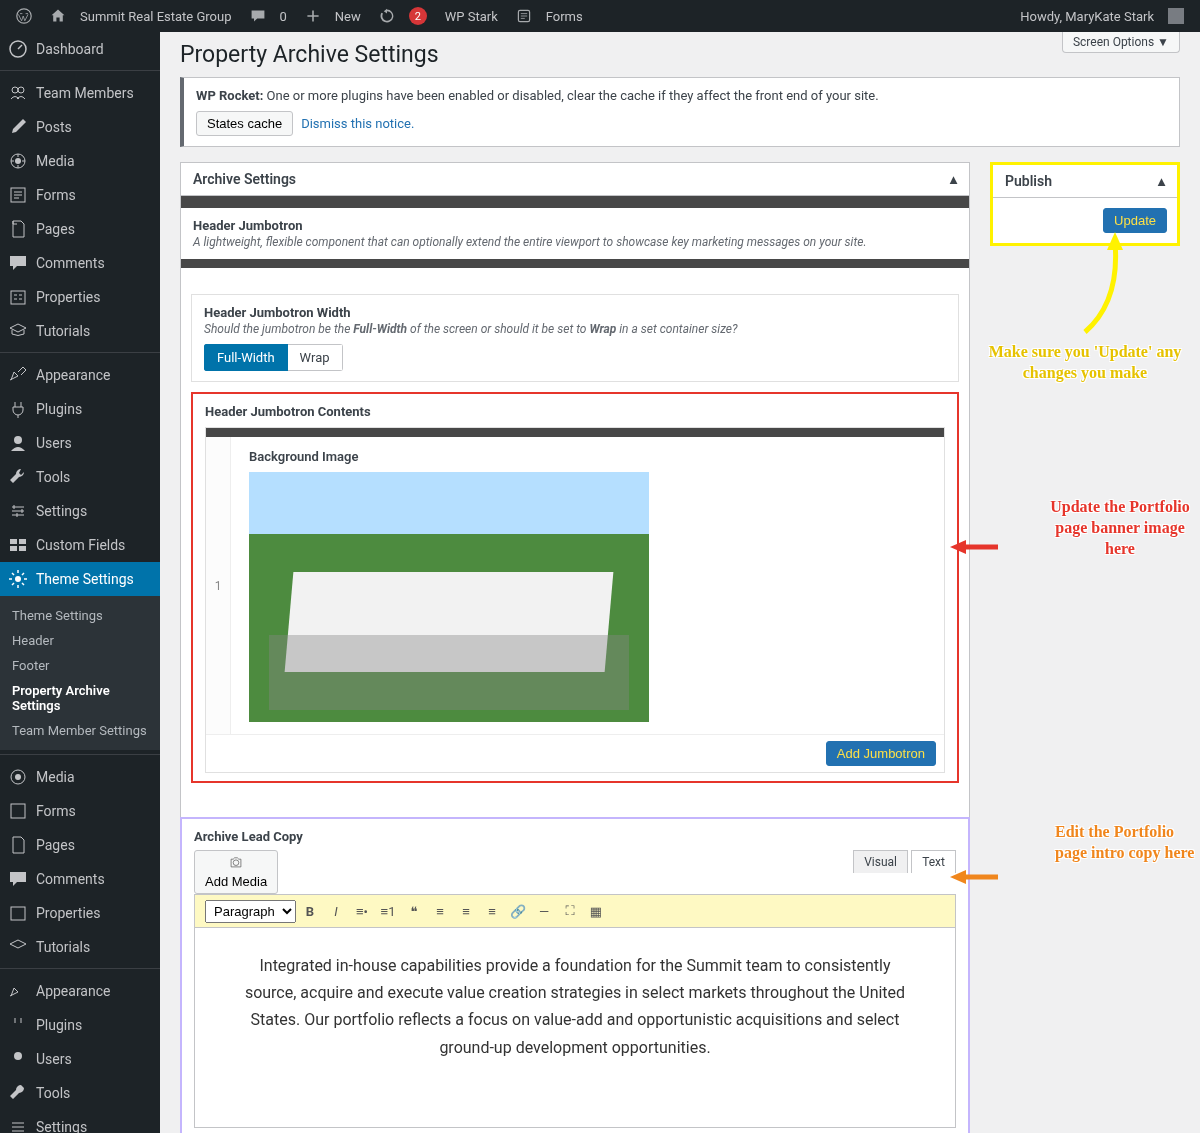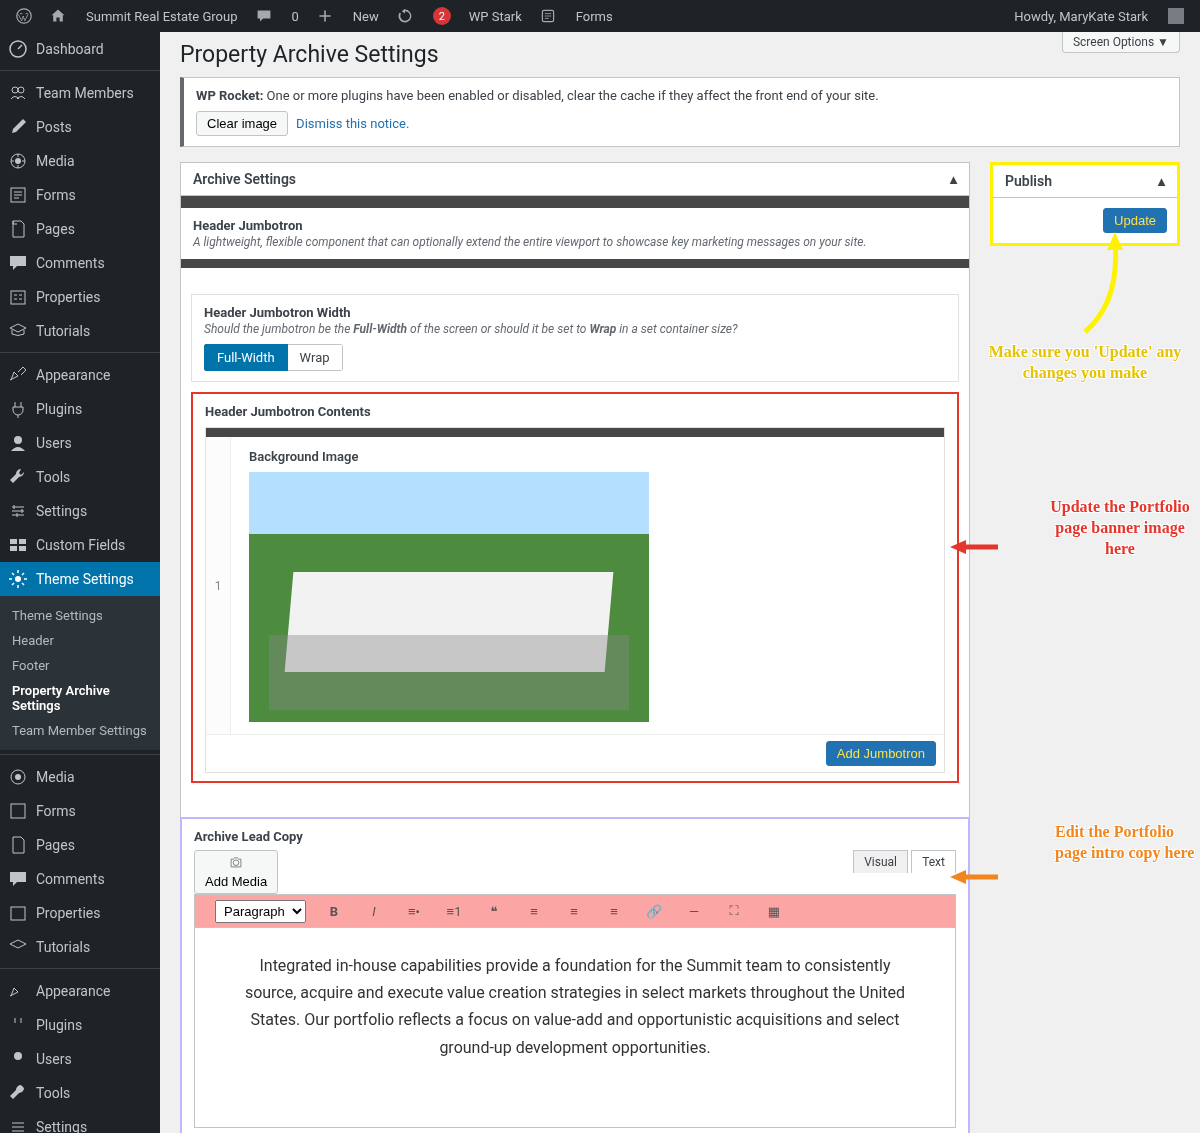--- a/index.html
+++ b/index.html
@@ -1,21 +1,21 @@
 <!DOCTYPE html>
 <html><head>
 <meta charset="utf-8">
 <style>
 * { box-sizing: border-box; margin: 0; padding: 0; }
 body { font-family: -apple-system, BlinkMacSystemFont, "Segoe UI", Roboto, sans-serif; font-size: 13px; color: #3c434a; background: #f0f0f1; }
 
 
 .adminbar { background: #1d2327; color: #c3c4c7; height: 32px; display: flex; align-items: center; justify-content: space-between; padding: 0 8px; font-size: 13px; }
 .adminbar-left, .adminbar-right { display: flex; align-items: center; gap: 2px; }
-.adminbar-item { color: #c3c4c7; padding: 0 8px; height: 32px; display: flex; align-items: center; gap: 20px; cursor: pointer; }
+.adminbar-item { color: #c3c4c7; padding: 0 8px; height: 32px; display: flex; align-items: center; gap: 14px; cursor: pointer; }
 .adminbar .badge { background: #d63638; color: #fff; border-radius: 9px; min-width: 18px; height: 18px; display: inline-flex; align-items: center; justify-content: center; font-size: 11px; padding: 0 5px; }
 .adminbar .avatar { width: 16px; height: 16px; background: #787c82; }
 .adminbar svg { width: 16px; height: 16px; fill: #a7aaad; }
 
 
 .wrap { display: flex; min-height: calc(1133px - 32px); }
 .sidebar { width: 160px; background: #1d2327; color: #c3c4c7; flex-shrink: 0; font-size: 14px; }
 .main { flex: 1; padding: 0 20px 20px; position: relative; }
 
 
@@ -72,21 +72,21 @@
 .image-placeholder::before { content:""; position:absolute; left:10%; top:40%; width:80%; height:40%; background:#f2f2f2; transform: skewX(-5deg); }
 .image-placeholder::after { content:""; position:absolute; left:5%; bottom:5%; width:90%; height:30%; background:#888; opacity:.4; }
 
 .add-row { text-align: right; padding: 6px 8px; border-top:1px solid #eee; }
 
 
 .media-btn { display:inline-flex; align-items:center; gap:5px;flex-direction:column; }
 .editor-tabs { float: right; }
 .editor-tabs .tab { border:1px solid #c3c4c7; border-bottom:none; padding:4px 10px; font-size:12px; background:#f0f0f1; cursor:pointer; display:inline-block;}
 .editor-tabs .tab.active { background: #fff;  }
-.toolbar { border:1px solid #c3c4c7; background:#fca5a5; padding:4px 20px; display:flex; align-items:center; gap:16px; clear:both;}
+.toolbar { border:1px solid #c3c4c7; background:#fef9c3; padding:4px 10px; display:flex; align-items:center; gap:2px; clear:both;}
 .toolbar select { font-size:13px; padding:2px 4px; }
 .tbtn { width:24px; height:24px; display:inline-flex; align-items:center; justify-content:center; cursor:pointer; border-radius:2px; color:#555;}
 .editor-body { border:1px solid #c3c4c7; border-top:none; background:#fff; padding: 24px 40px; min-height: 200px; font-size:16px; color:#333; text-align:center; line-height:1.7; }
 .resize { height:14px; border:1px solid #c3c4c7; border-top:none; background:#f6f7f7; position:relative;}
 .resize::after{content:"";position:absolute;right:4px;bottom:2px;width:10px;height:10px;background:repeating-linear-gradient(135deg,#999,#999 1px,transparent 1px,transparent 3px);}
 
 
 .annot { position:absolute; font-family: "Comic Sans MS", cursive; font-weight:700; text-shadow: -1px -1px 0 #fff,1px -1px 0 #fff,-1px 1px 0 #fff,1px 1px 0 #fff; line-height:1.3; font-size:16px;}
 .annot.yellow { color: #e6c200; }
 .annot.red { color: #e6352b; }
@@ -342,21 +342,21 @@
 
   <div class="main">
     <div class="screen-options"><span>Screen Options</span> ▼</div>
     <div class="page-header">
       <h1 class="page-title">Property Archive Settings</h1>
     </div>
 
     <div class="notice">
       <div><strong>WP Rocket:</strong><span> One or more plugins have been enabled or disabled, clear the cache if they affect the front end of your site.</span></div>
       <div class="row2">
-        <button class="button">Clear image</button>
+        <button class="button">States cache</button>
         <a class="link">Dismiss this notice.</a>
       </div>
     </div>
 
     <div class="columns">
       <div class="col-main">
 
         <div class="postbox">
           <div class="postbox-header">
               <span>Archive Settings</span>

